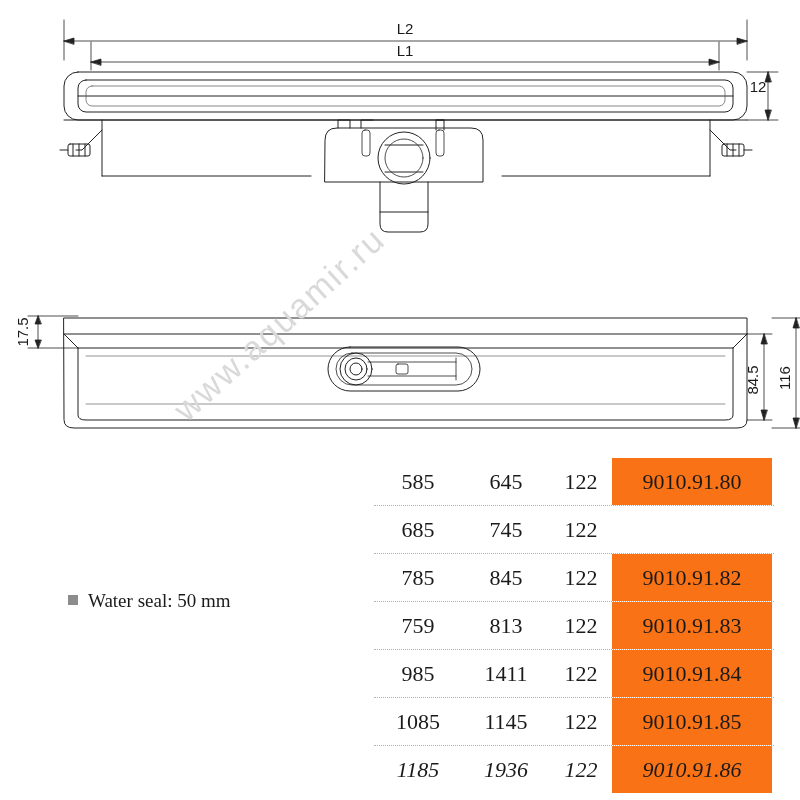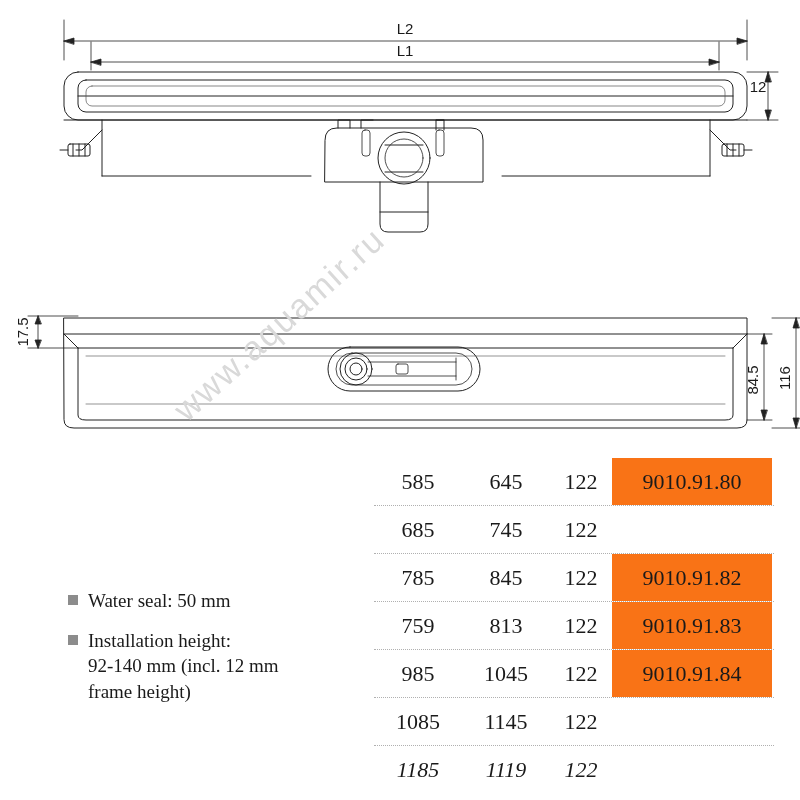--- a/index.html
+++ b/index.html
@@ -213,28 +213,20 @@
     </g>
   </svg>
 
   <div class="wm">www.aquamir.ru</div>
 
   <div class="features">
     <div class="feature">
       <span class="bullet"></span>
       <span class="txt">Water seal: 50 mm</span>
     </div>
-    <div class="feature">
-      <span class="bullet"></span>
-      <span class="txt">
-        <span>Installation height:</span><br>
-        <span>92-140 mm (incl. 12 mm</span><br>
-        <span>frame height)</span>
-      </span>
-    </div>
   </div>
 
   <div class="table">
     <div class="trow">
       <div class="cell c1">585</div>
       <div class="cell c2">645</div>
       <div class="cell c3">122</div>
       <div class="cell c4">9010.91.80</div>
     </div>
     <div class="trow">
@@ -249,29 +241,31 @@
       <div class="cell c4">9010.91.82</div>
     </div>
     <div class="trow">
       <div class="cell c1">759</div>
       <div class="cell c2">813</div>
       <div class="cell c3">122</div>
       <div class="cell c4">9010.91.83</div>
     </div>
     <div class="trow">
       <div class="cell c1">985</div>
-      <div class="cell c2">1045</div>
+      <div class="cell c2">1411</div>
       <div class="cell c3">122</div>
       <div class="cell c4">9010.91.84</div>
     </div>
     <div class="trow">
       <div class="cell c1">1085</div>
       <div class="cell c2">1145</div>
       <div class="cell c3">122</div>
+      <div class="cell c4">9010.91.85</div>
     </div>
     <div class="trow">
       <div class="cell c1">1185</div>
-      <div class="cell c2">1119</div>
-      <div class="cell c3">122</div>
+      <div class="cell c2">1936</div>
+      <div class="cell c3">122</div>
+      <div class="cell c4">9010.91.86</div>
     </div>
   </div>
 
 </div>
 
 </body></html>

